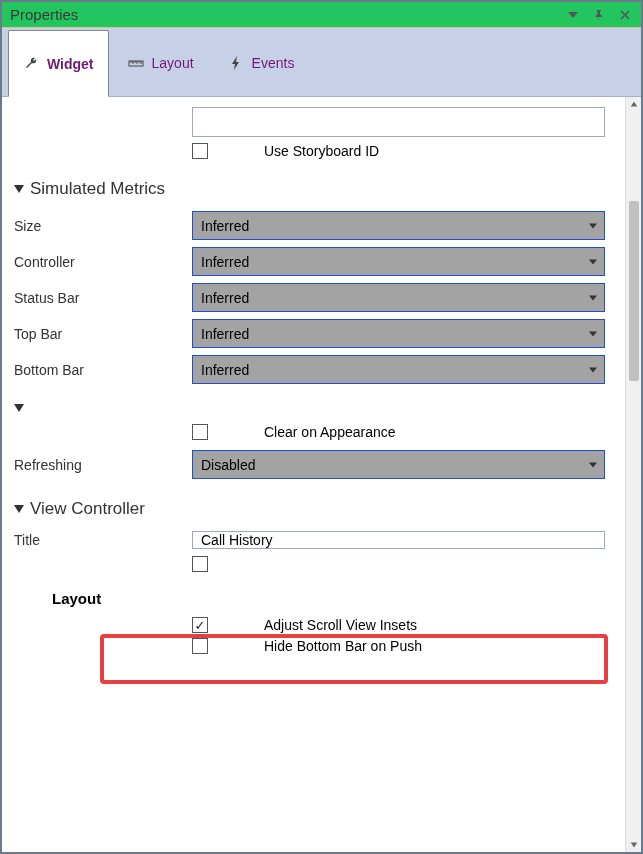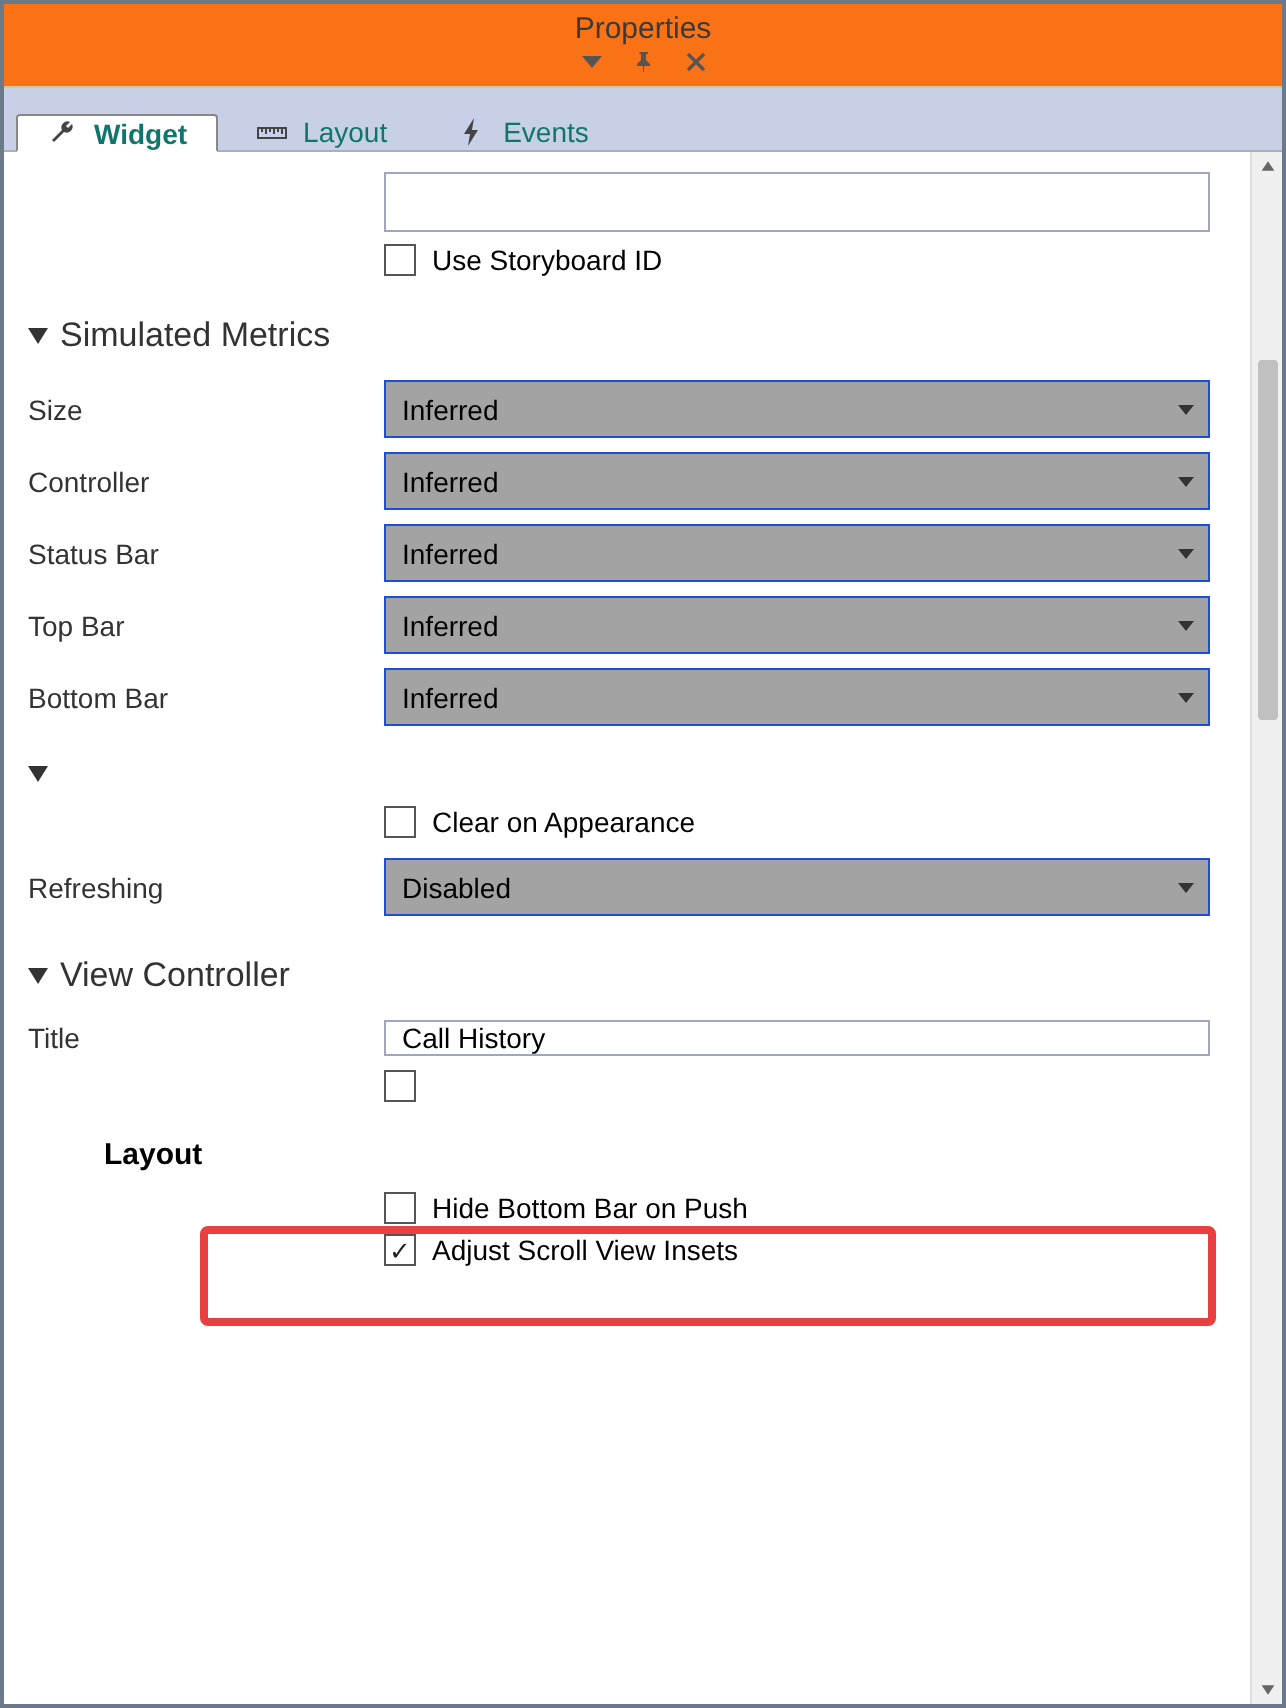--- a/index.html
+++ b/index.html
@@ -1,42 +1,42 @@
 <!DOCTYPE html>
 <html><head>
   <meta charset="utf-8">
   <style>
     * { box-sizing: border-box; margin: 0; padding: 0; }
     body { font-family: "Segoe UI", Tahoma, sans-serif; font-size: 14px; background: #fff; }
     .outer { width: 643px; height: 854px; border: 2px solid #6a7a8a; position: relative; display: flex; flex-direction: column; }
-    .titlebar { background: #f97316; display: flex; align-items: center; padding: 4px 8px; border-bottom: 1px solid #d0c890; flex-direction: column; }
+    .titlebar { background: #22c55e; display: flex; align-items: center; padding: 4px 8px; border-bottom: 1px solid #d0c890; }
     .titlebar-title { flex: 1; color: #3a3a3a; font-size: 15px; }
     .titlebar-icons { display: flex; gap: 10px; color: #555; }
     .titlebar-icons span { display: inline-flex; align-items: center; justify-content: center; width: 16px; height: 16px; cursor: default; }
     .tabbar { background: #c8d0e8; display: flex; border-bottom: 1px solid #a8b0c0; padding: 2px 6px 0 6px; }
-    .tab { display: flex; align-items: center; gap: 8px; padding: 0 14px; color: #0f766e; cursor: pointer; border: 1px solid transparent; margin-right: 4px; margin-top: 11px; }
+    .tab { display: flex; align-items: center; gap: 8px; padding: 24px 14px; color: #701a75; cursor: pointer; border: 1px solid transparent; margin-right: 4px; }
     .tab.active { background: #fff; border: 1px solid #888; border-bottom: 1px solid #fff; border-radius: 2px 2px 0 0; font-weight: 600; margin-bottom: -1px; }
     .tab-icon { display: inline-flex; width: 16px; height: 16px; color: #444; }
     .content-area { flex: 1; position: relative; display: flex; }
     .content { flex: 1; overflow: hidden; padding: 10px 20px 10px 12px; }
     .scrollbar-track { width: 16px; background: #f0f0f0; display: flex; flex-direction: column; align-items: center; border-left: 1px solid #ddd; }
     .scroll-arrow { width: 14px; height: 14px; color: #666; display: flex; align-items: center; justify-content: center; font-size: 10px; }
     .scroll-thumb { width: 10px; height: 180px; background: #c0c0c0; border-radius: 2px; margin-top: 90px; }
     .scroll-spacer { flex: 1; }
     .row { display: flex; align-items: center; margin-bottom: 7px; }
     .label-col { width: 178px; text-align: left; padding-right: 10px; color: #333; }
     .field-col { flex: 1; }
     .select { width: 100%; height: 29px; border: 1px solid #1d4ed8; padding: 3px 8px; font-family: inherit; font-size: 14px; background: #a3a3a3; position: relative; appearance: none; }
     .select-wrapper { position: relative; }
     .select-wrapper::after { content: ""; position: absolute; right: 8px; top: 50%; transform: translateY(-50%); border-left: 4px solid transparent; border-right: 4px solid transparent; border-top: 5px solid #333; pointer-events: none; }
     .text-input { width: 100%; height: 18px; border: 1px solid #a0a8c0; padding: 3px 8px; font-family: inherit; font-size: 14px; }
     .section-header { display: flex; align-items: center; gap: 6px; margin: 20px 0 12px 0; font-size: 17px; color: #333; }
     .triangle { display: inline-block; width: 0; height: 0; border-left: 5px solid transparent; border-right: 5px solid transparent; border-top: 8px solid #333; transform: none; }
     .subheader { font-weight: 600; margin: 18px 0 10px 38px; font-size: 15px; }
-    .checkbox-row { display: flex; align-items: center; margin-left: 178px; margin-bottom: 5px; }
+    .checkbox-row { display: flex; align-items: center; margin-left: 178px; margin-bottom: 5px; gap: 48px; }
     .checkbox { width: 16px; height: 16px; border: 1px solid #555; margin-right: 8px; display: inline-flex; align-items: center; justify-content: center; background: #fff; }
     .checkbox.checked::after { content: "✓"; font-size: 13px; color: #222; line-height: 1; }
     .highlight-box { position: absolute; border: 4px solid #e84040; border-radius: 4px; pointer-events: none; }
   </style>
 </head>
 <body>
 
 <div class="outer">
 
   <div class="titlebar">
@@ -166,26 +166,26 @@
         </div>
       </div>
 
       <div class="checkbox-row">
         <span class="checkbox"></span>
       </div>
 
       <div class="subheader">Layout</div>
 
       <div class="checkbox-row">
-        <span class="checkbox"></span>
-        <span>Hide Bottom Bar on Push</span>
-      </div>
-      <div class="checkbox-row">
         <span class="checkbox checked"></span>
         <span>Adjust Scroll View Insets</span>
+      </div>
+      <div class="checkbox-row">
+        <span class="checkbox"></span>
+        <span>Hide Bottom Bar on Push</span>
       </div>
 
     </div>
 
     <div class="scrollbar-track">
       <div class="scroll-arrow">
         <svg viewBox="0 0 10 10" width="8" height="8">
             <path d="M5 2 L9 8 L1 8 Z" fill="#666"></path>
           </svg>
       </div>

